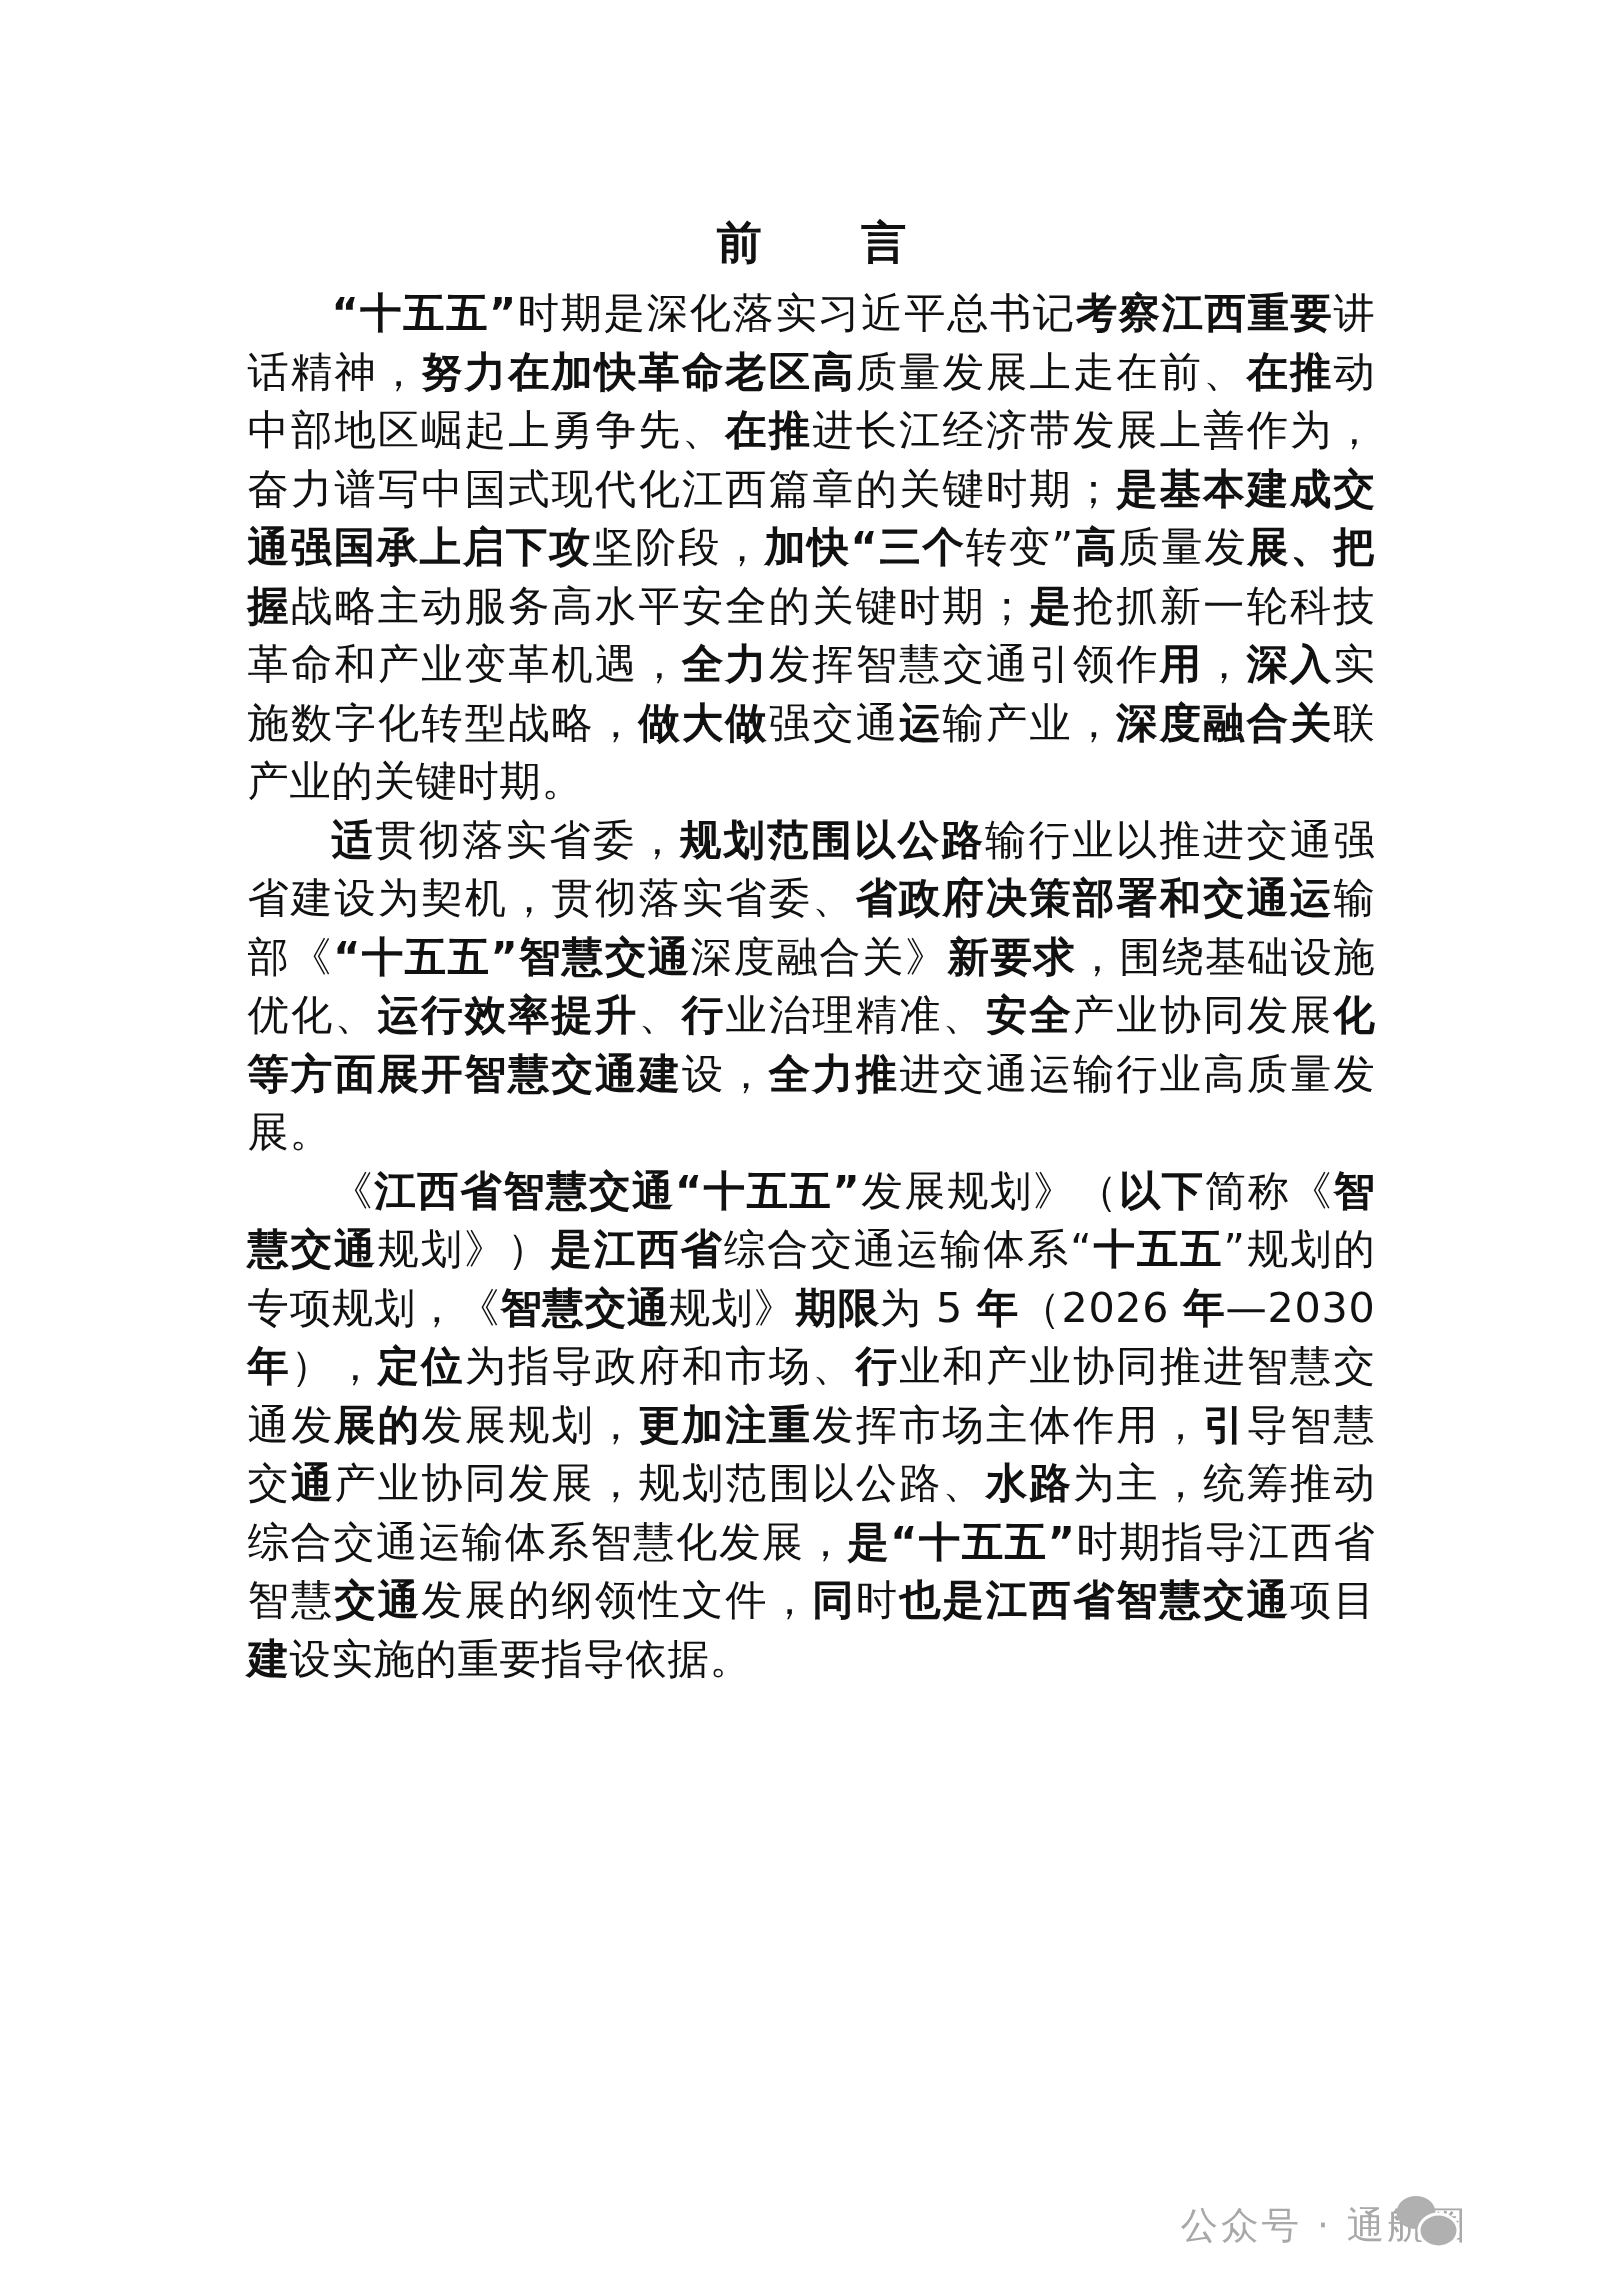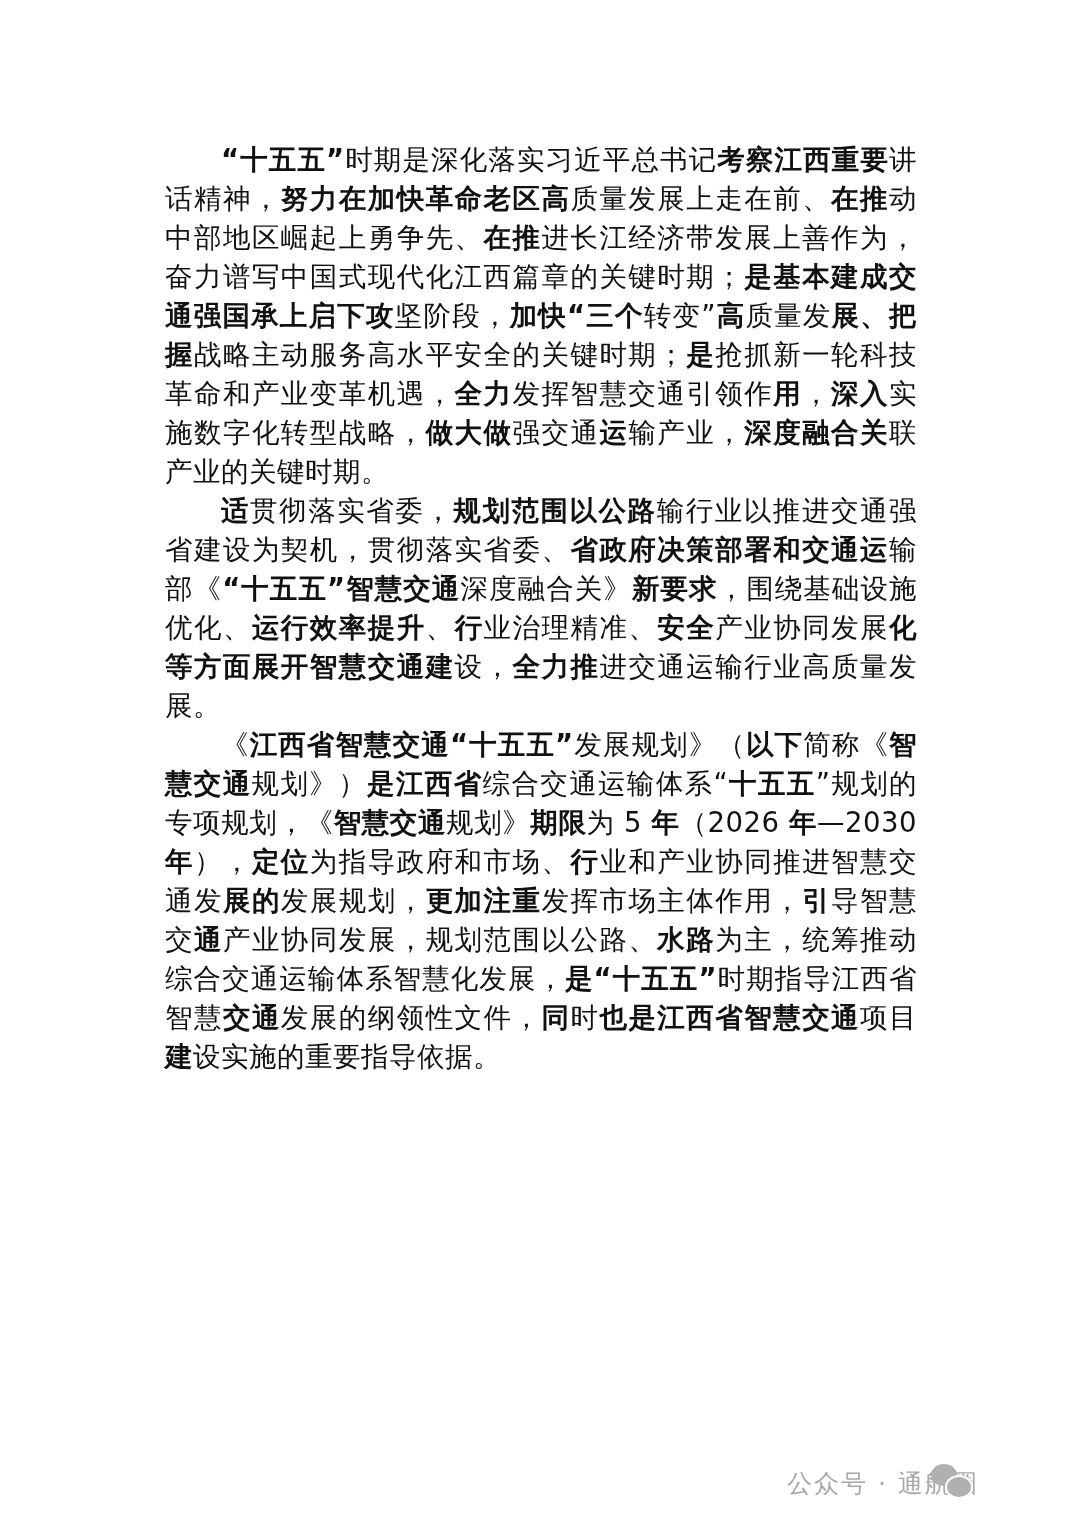--- a/index.html
+++ b/index.html
@@ -15,20 +15,21 @@
                align-items: flex-end; color: #a8a8a8; font-size: 25px; flex-direction: column; }
   .wm-icon { width: 40px; height: 34px; position: relative; margin-right: 8px; }
   .bubble1 { position: absolute; left: 0; top: 0; width: 26px; height: 22px; border-radius: 50%; background: #b0b0b0; }
   .bubble2 { position: absolute; left: 14px; top: 11px; width: 24px; height: 20px; border-radius: 50%; background: #b0b0b0; border: 2px solid #fff; }
   .wm-text { letter-spacing: 2px; }
 </style>
 </head>
 <body>
 
 <div class="page">
+  <div class="title">前 言</div>
   <p class="para"><b>“十五五”</b><span>时期是深化落实习近平总书记</span><b>考察江西重要</b><span>讲话精神，</span><b>努力在加快革命老区高</b><span>质量发展上走在前、</span><b>在推</b><span>动中部地区崛起上勇争先、</span><b>在推</b><span>进长江经济带发展上善作为，奋力谱写中国式现代化江西篇章的关键时期；</span><b>是基本建成交通强国承上启下攻</b><span>坚阶段，</span><b>加快“三个</b><span>转变”</span><b>高</b><span>质量发</span><b>展、把握</b><span>战略主动服务高水平安全的关键时期；</span><b>是</b><span>抢抓新一轮科技革命和产业变革机遇，</span><b>全力</b><span>发挥智慧交通引领作</span><b>用</b><span>，</span><b>深入</b><span>实施数字化转型战略，</span><b>做大做</b><span>强交通</span><b>运</b><span>输产业，</span><b>深度融合关</b><span>联产业的关键时期。</span></p>
   <p class="para"><b>适</b><span>贯彻落实省委，</span><b>规划范围以公路</b><span>输行业以推进交通强省建设为契机，贯彻落实省委、</span><b>省政府决策部署和交通运</b><span>输部《</span><b>“十五五”智慧交通</b><span>深度融合关》</span><b>新要求</b><span>，围绕基础设施优化、</span><b>运行效率提升</b><span>、</span><b>行</b><span>业治理精准、</span><b>安全</b><span>产业协同发展</span><b>化等方面展开智慧交通建</b><span>设，</span><b>全力推</b><span>进交通运输行业高质量发展。</span></p>
   <p class="para"><span>《</span><b>江西省智慧交通“十五五”</b><span>发展规划》（</span><b>以下</b><span>简称《</span><b>智慧交通</b><span>规划》）</span><b>是江西省</b><span>综合交通运输体系“</span><b>十五五</b><span>”规划的专项规划，《</span><b>智慧交通</b><span>规划》</span><b>期限</b><span>为 5 </span><b>年</b><span>（2026 </span><b>年</b><span>—2030 </span><b>年</b><span>），</span><b>定位</b><span>为指导政府和市场、</span><b>行</b><span>业和产业协同推进智慧交通发</span><b>展的</b><span>发展规划，</span><b>更加注重</b><span>发挥市场主体作用，</span><b>引</b><span>导智慧交</span><b>通</b><span>产业协同发展，规划范围以公路、</span><b>水路</b><span>为主，统筹推动综合交通运输体系智慧化发展，</span><b>是“十五五”</b><span>时期指导江西省智慧</span><b>交通</b><span>发展的纲领性文件，</span><b>同</b><span>时</span><b>也是江西省智慧交通</b><span>项目</span><b>建</b><span>设实施的重要指导依据。</span></p>
 </div>
 
 <div class="watermark">
   <div class="wm-icon">
     <div class="bubble1"></div>
     <div class="bubble2"></div>
   </div>

